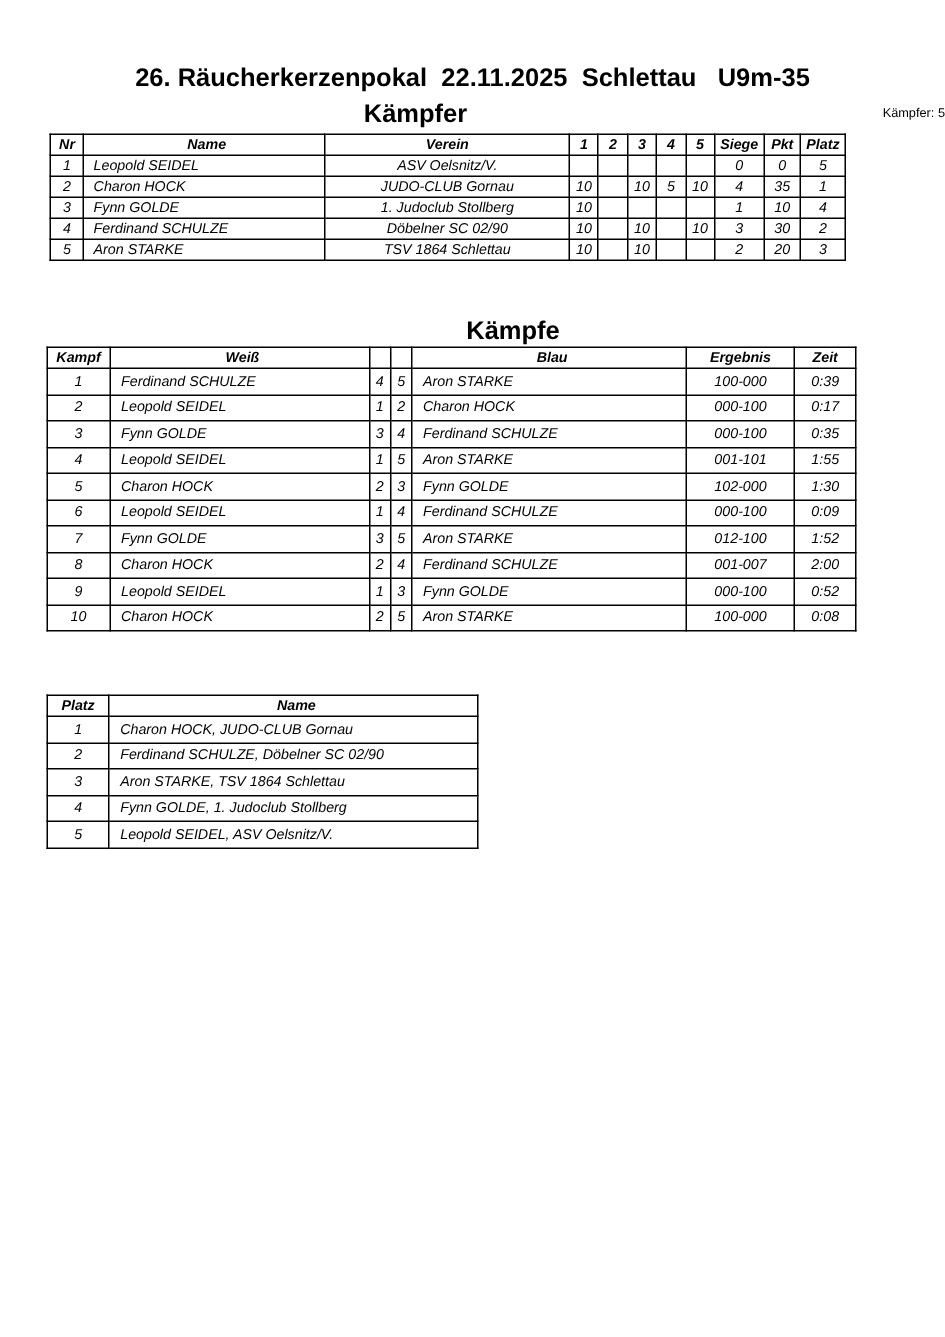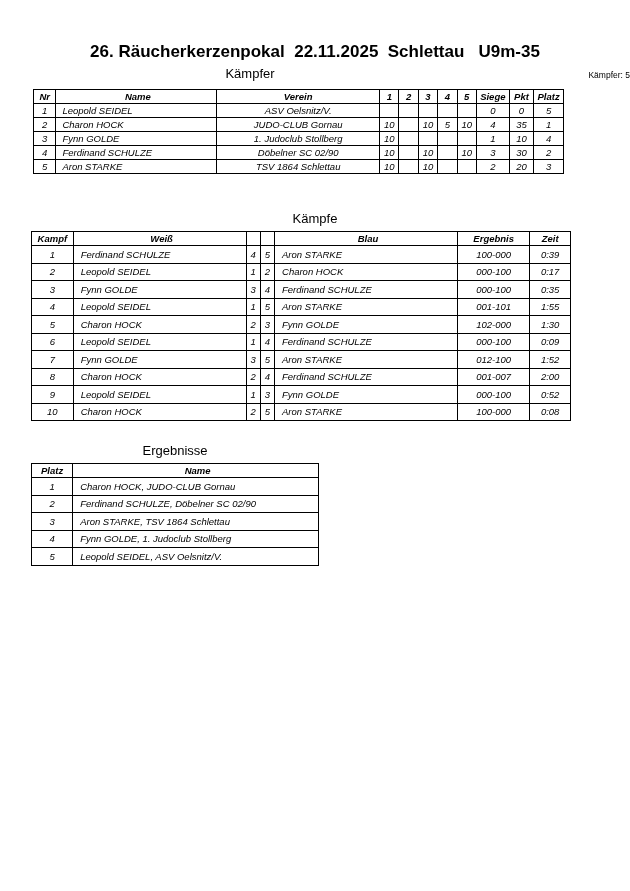--- a/index.html
+++ b/index.html
@@ -27,22 +27,23 @@
     top: 42px;
     width: 630px;
     text-align: center;
     font-size: 17px;
     font-weight: bold;
     letter-spacing: 0px;
     white-space: pre;
   }
   .section-label {
     text-align: center;
-    font-size: 13px;
-    font-weight: normal;
+    font-size: 17px;
+    font-weight: bold;
+    margin-left: 27px;
   }
   .kaempfer-label {
     position: absolute;
     left: 0;
     top: 66px;
     width: 500px;
     text-align: center;
   }
   .kaempfer-count {
     position: absolute;
@@ -322,21 +323,20 @@
         <td class="c-weiss bold">Charon HOCK</td>
         <td class="c-sw">2</td>
         <td class="c-sb">5</td>
         <td class="c-blau">Aron STARKE</td>
         <td class="c-erg">100-000</td>
         <td class="c-zeit">0:08</td>
       </tr>
     </tbody>
   </table>
 
-  <div class="section-label ergebnisse-label">Ergebnisse</div>
 
   <table class="bordered" id="ergebnisse-table">
     <thead>
       <tr>
         <th class="c-platz">Platz</th>
         <th class="c-name" style="text-align:center">Name</th>
       </tr>
     </thead>
     <tbody>
       <tr>

